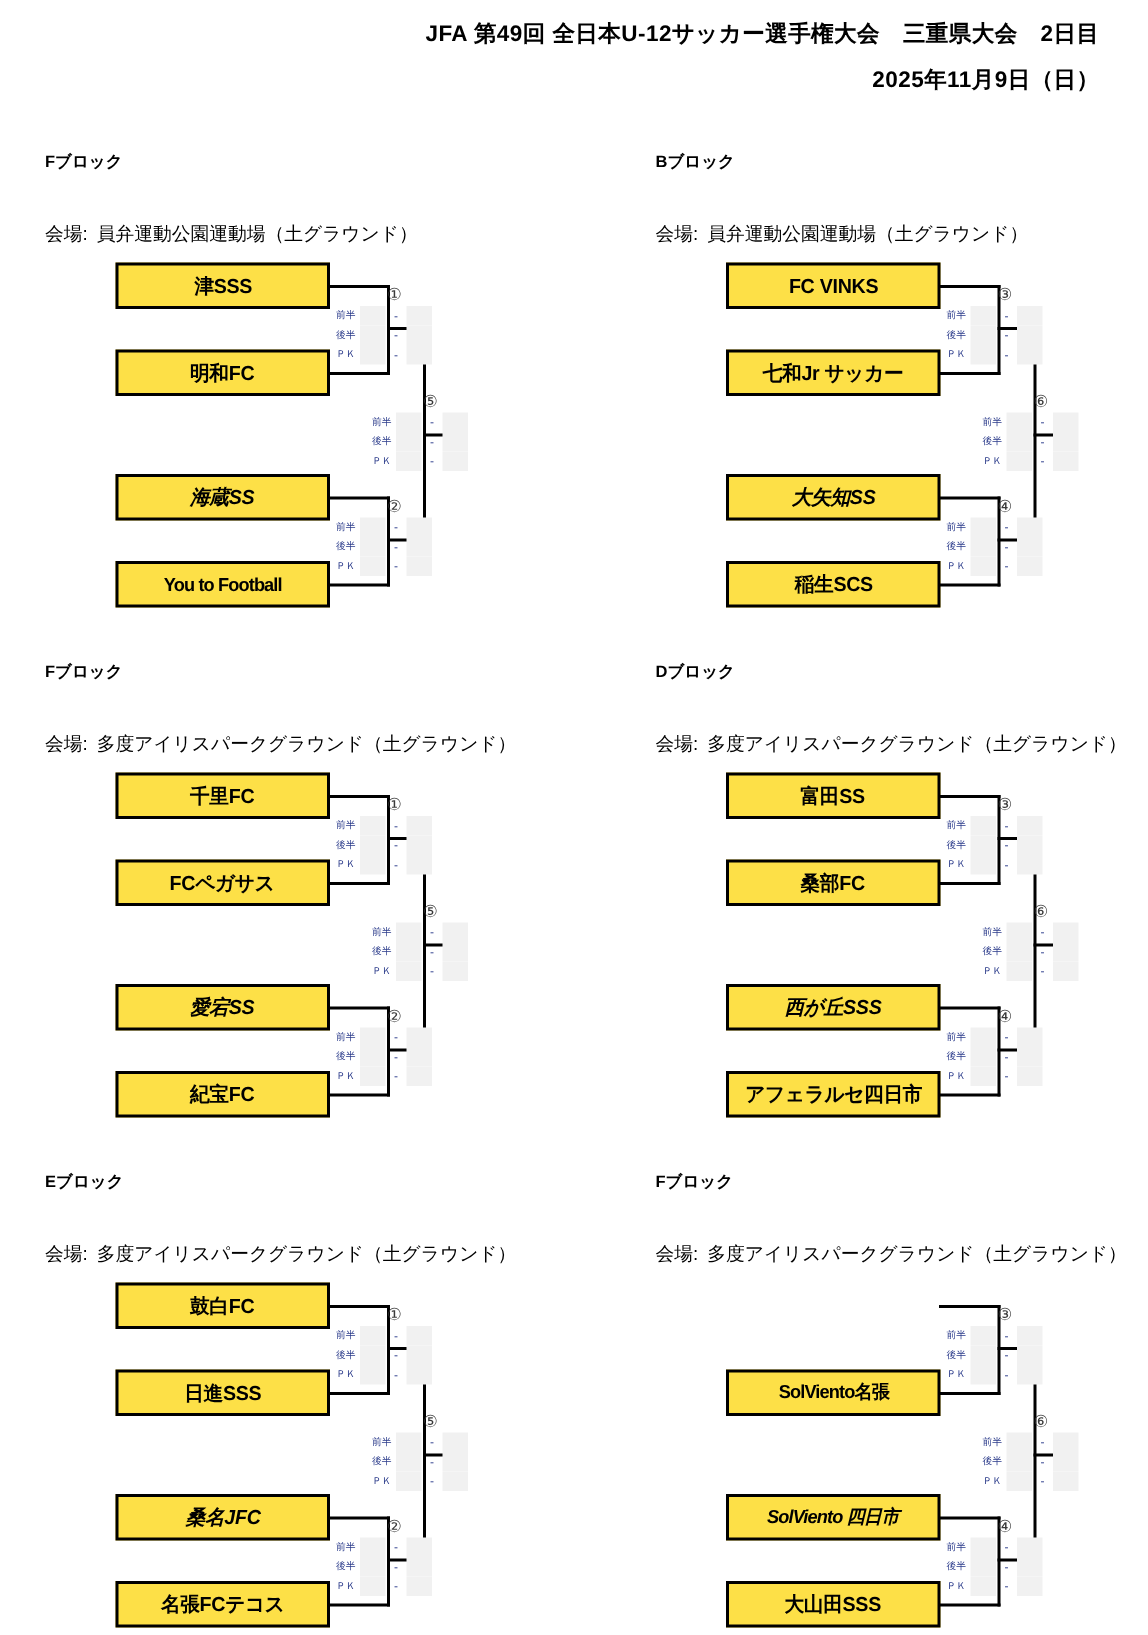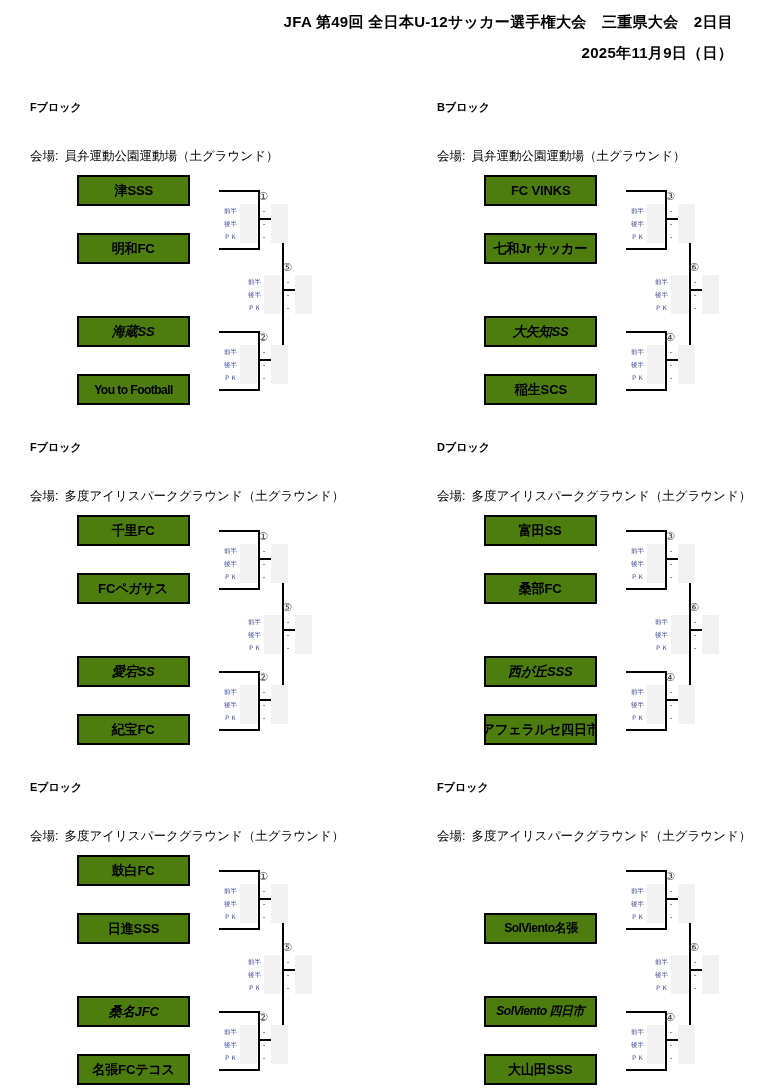--- a/index.html
+++ b/index.html
@@ -50,24 +50,24 @@
     font-size: 12.5px;
     font-weight: normal;
     white-space: nowrap;
     margin-top: 20px;
   }
   .venue .venue-key { margin-right: 6px; }
 
   
   .team-box {
     position: absolute;
-    width: 113px;
+    width: 143px;
     height: 31px;
     border: 2.2px solid #000;
-    background: #4d7c0f;
+    background: #fde047;
     display: flex;
     align-items: center;
     justify-content: center;
     overflow: hidden;
     text-align: center;
   }
   .team-box span {
     font-size: 13.5px;
     font-weight: bold;
     white-space: nowrap;

